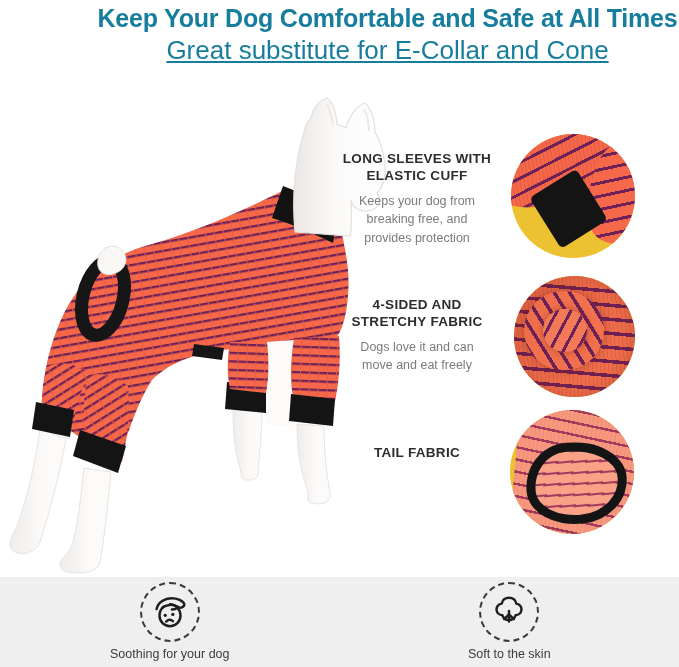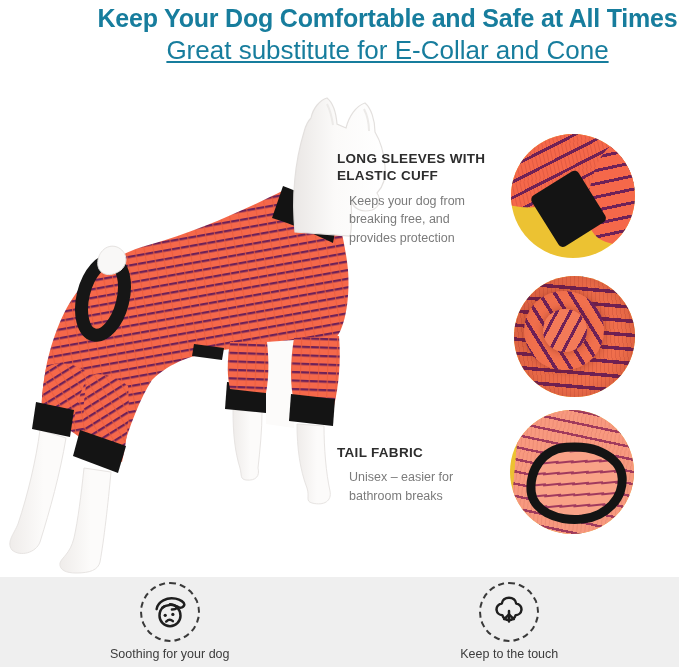--- a/index.html
+++ b/index.html
@@ -19,21 +19,21 @@
     text-decoration:underline;
   }
   .tagline{
     margin:4px 0 0;font-size:16.5px;line-height:1.3;font-weight:400;
     color:var(--tagline-gray,#8c8c8c);
   }
   
   .dog-svg{position:absolute;left:0;top:80px;}
   
   .feature-text{
-    position:absolute;right:182px;width:160px;text-align:left;
+    position:absolute;right:182px;width:160px;text-align:center;
   }
   .feature-title{
     margin:0;font-size:13.5px;line-height:1.28;font-weight:700;color:#2d2d2d;
     letter-spacing:0.3px;white-space:pre-line;
   }
   .feature-desc{
     margin:7px 12px 0;font-size:12.5px;line-height:1.5;color:#7b7b7b;white-space:pre-line;
   }
   .fcircle{
     position:absolute;width:124px;height:124px;border-radius:50%;overflow:hidden;
@@ -207,31 +207,35 @@
     <p class="feature-desc">Keeps your dog from
 breaking free, and
 provides protection</p>
   </div>
   <div class="fcircle" style="left:511px;top:134px;">
     <div class="layer c1-fabric"></div>
     <div class="layer c1-fabric2"></div>
     <div class="layer c1-cuff"></div>
   </div>
 
+  <div class="feature-text" style="top:296px;">
+    <h3 class="feature-title">4-SIDED AND
+STRETCHY FABRIC</h3>
+    <p class="feature-desc">Dogs love it and can
+move and eat freely</p>
+  </div>
   <div class="fcircle" style="left:514px;top:276px;width:121px;height:121px;">
     <div class="layer c2-base"></div>
     <div class="layer c2-swirl1"></div>
     <div class="layer c2-swirl2"></div>
     <div class="layer c2-shade"></div>
   </div>
 
   <div class="feature-text" style="top:444px;">
     <h3 class="feature-title">TAIL FABRIC</h3>
-    <p class="feature-desc">Unisex – easier for
-bathroom breaks</p>
   </div>
   <div class="fcircle" style="left:510px;top:410px;">
     <div class="layer c3-fabric"></div>
     <div class="layer c3-ring"></div>
   </div>
 
   <div class="benefits">
 
     <div class="benefit">
       <div class="bcircle">
@@ -252,19 +256,19 @@
     <div class="benefit">
       <div class="bcircle">
         <svg class="bicon" viewBox="0 0 44 44">
           <g fill="none" stroke="#1f1f1f" stroke-width="2.6" stroke-linecap="round" stroke-linejoin="round">
             <path d="M22,7 C26,7 29,9.5 29.5,13 C33,13.5 35.5,16.5 35,20 C34.6,23 32,25.3 29,25.3 C28,28.5 25,30.5 22,30.5 C19,30.5 16,28.5 15,25.3 C12,25.3 9.4,23 9,20 C8.5,16.5 11,13.5 14.5,13 C15,9.5 18,7 22,7 Z"></path>
             <path d="M22,32 L22,21"></path>
             <path d="M22,24.5 L17,29.5 M22,24.5 L27,29.5"></path>
           </g>
         </svg>
       </div>
-      <div class="blabel">Keep to the touch</div>
+      <div class="blabel">Soft to the skin</div>
     </div>
 
 
 
   </div>
 </div>
 
 </body></html>

